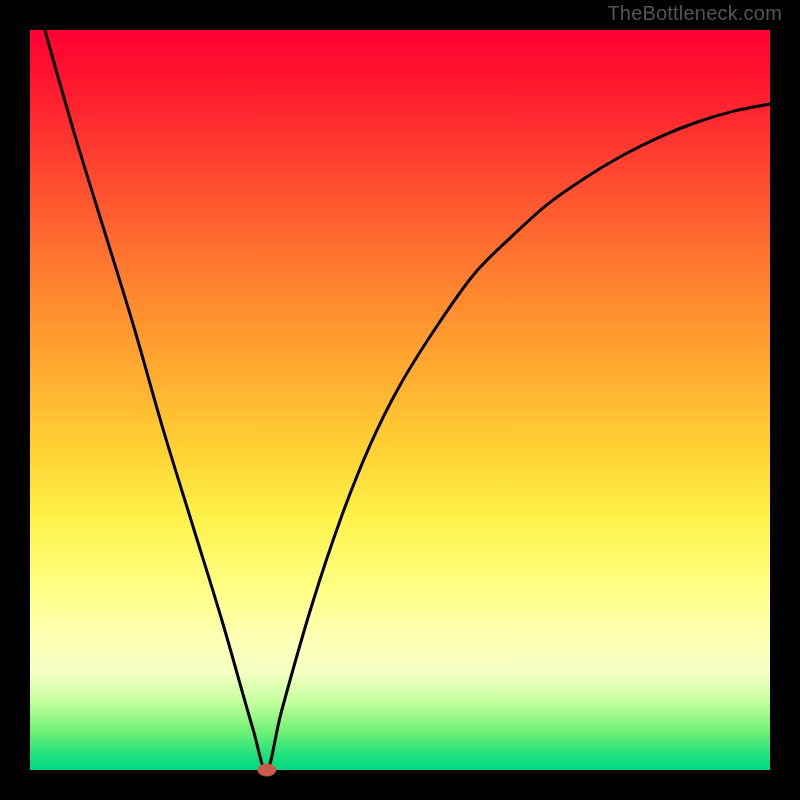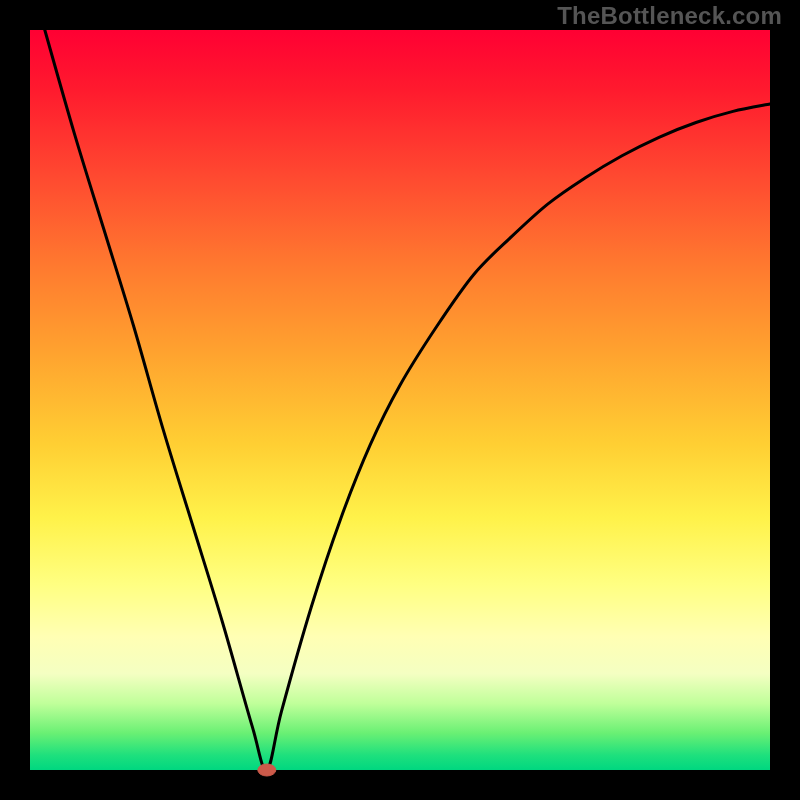--- a/index.html
+++ b/index.html
@@ -15,22 +15,22 @@
     position: relative;
     width: 800px;
     height: 800px;
     background: #000;
   }
   .watermark {
     position: absolute;
     top: 2px;
     right: 18px;
     color: #555;
-    font-size: 24px;
-    font-weight: 700;
+    font-size: 20px;
+    font-weight: 400;
     letter-spacing: 0.2px;
   }
   .plot-area {
     position: absolute;
     left: 30px;
     top: 30px;
     width: 740px;
     height: 740px;
     
     background: linear-gradient(

